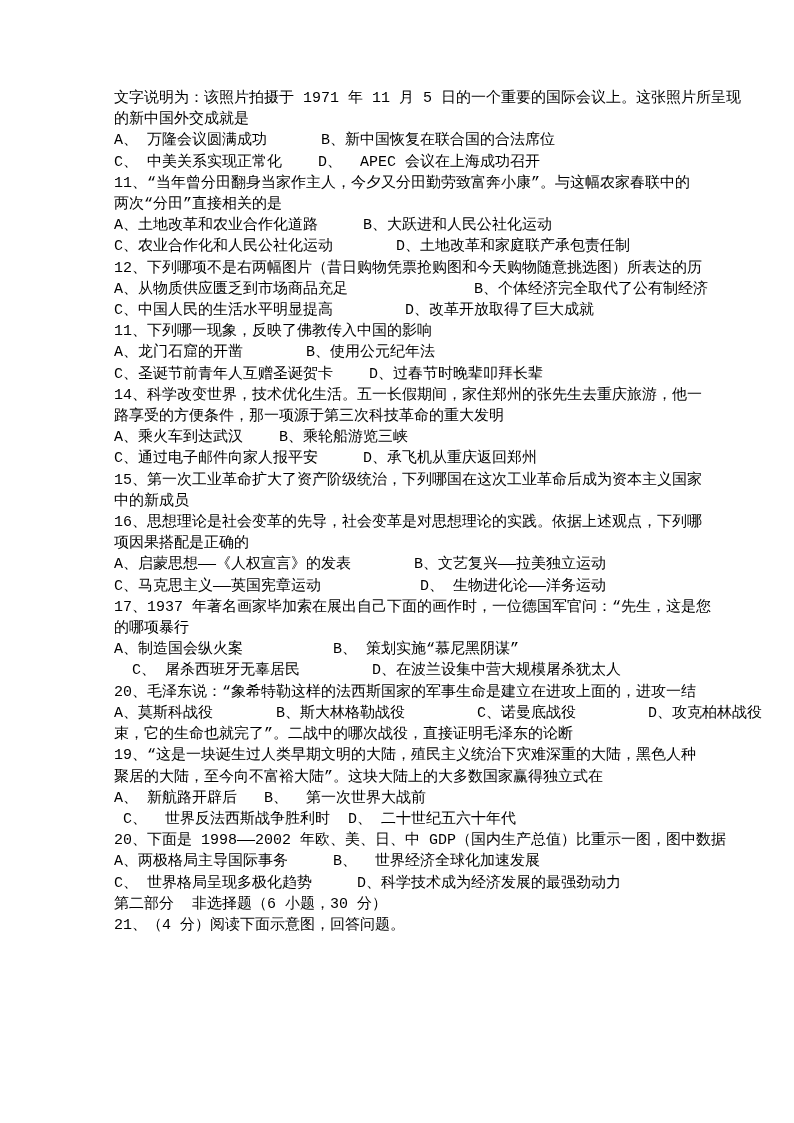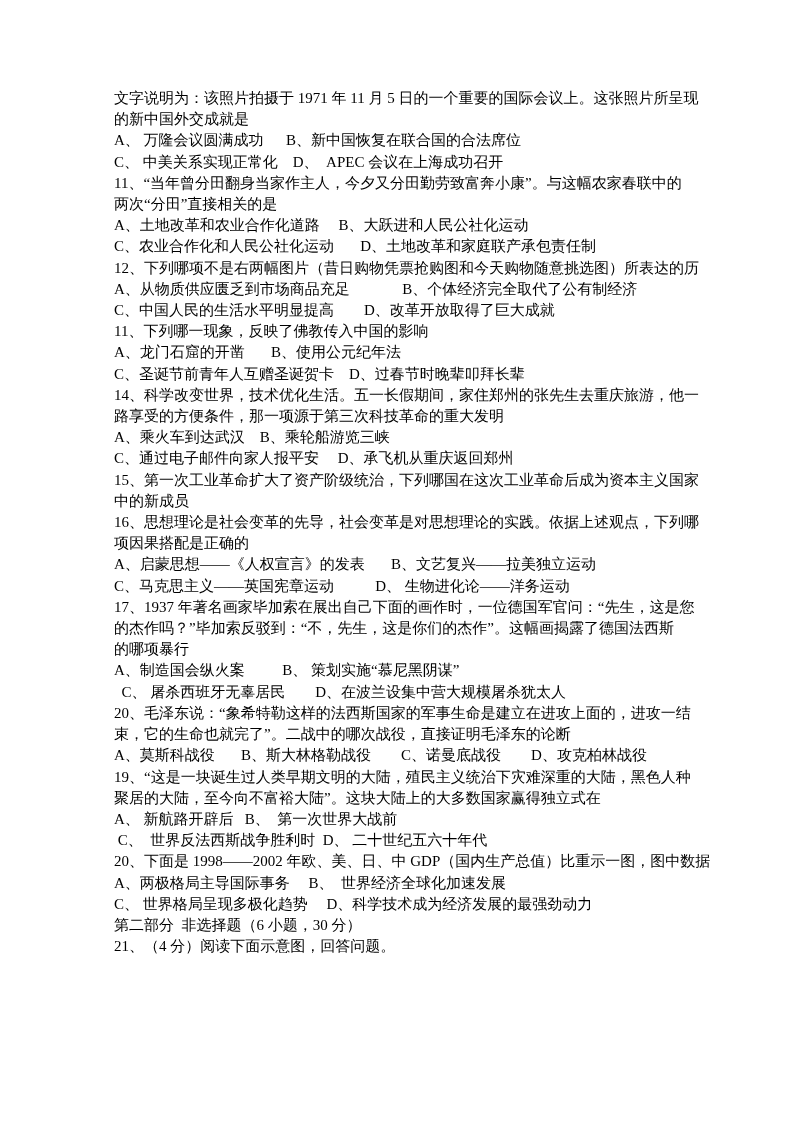--- a/index.html
+++ b/index.html
@@ -3,21 +3,21 @@
 <meta charset="utf-8">
 <style>
   * { margin: 0; padding: 0; box-sizing: border-box; }
   html, body { background: #ffffff; }
   .page {
     position: relative;
     width: 794px;
     height: 1123px;
     background: #ffffff;
     overflow: hidden;
-    font-family: Liberation Serif, serif;
+    font-family: Liberation Mono, monospace;
     color: #000000;
   }
   .text-block {
     position: absolute;
     left: 114px;
     top: 88px;
     width: 572px;
   }
   .ln {
     font-size: 15px;
@@ -50,27 +50,26 @@
     <div class="ln">路享受的方便条件，那一项源于第三次科技革命的重大发明</div>
     <div class="ln">A、乘火车到达武汉    B、乘轮船游览三峡</div>
     <div class="ln">C、通过电子邮件向家人报平安     D、承飞机从重庆返回郑州</div>
     <div class="ln">15、第一次工业革命扩大了资产阶级统治，下列哪国在这次工业革命后成为资本主义国家</div>
     <div class="ln">中的新成员</div>
     <div class="ln">16、思想理论是社会变革的先导，社会变革是对思想理论的实践。依据上述观点，下列哪</div>
     <div class="ln">项因果搭配是正确的</div>
     <div class="ln">A、启蒙思想——《人权宣言》的发表       B、文艺复兴——拉美独立运动</div>
     <div class="ln">C、马克思主义——英国宪章运动           D、 生物进化论——洋务运动</div>
     <div class="ln">17、1937 年著名画家毕加索在展出自己下面的画作时，一位德国军官问：“先生，这是您</div>
-    <div class="ln">的杰作吗？”毕加索反驳到：“不，先生，这是你们的杰作”。这幅画揭露了德国法西斯</div>
     <div class="ln">的哪项暴行</div>
     <div class="ln">A、制造国会纵火案          B、 策划实施“慕尼黑阴谋”</div>
     <div class="ln">  C、 屠杀西班牙无辜居民        D、在波兰设集中营大规模屠杀犹太人</div>
     <div class="ln">20、毛泽东说：“象希特勒这样的法西斯国家的军事生命是建立在进攻上面的，进攻一结</div>
+    <div class="ln">A、莫斯科战役       B、斯大林格勒战役        C、诺曼底战役        D、攻克柏林战役</div>
     <div class="ln">束，它的生命也就完了”。二战中的哪次战役，直接证明毛泽东的论断</div>
-    <div class="ln">A、莫斯科战役       B、斯大林格勒战役        C、诺曼底战役        D、攻克柏林战役</div>
     <div class="ln">19、“这是一块诞生过人类早期文明的大陆，殖民主义统治下灾难深重的大陆，黑色人种</div>
     <div class="ln">聚居的大陆，至今向不富裕大陆”。这块大陆上的大多数国家赢得独立式在</div>
     <div class="ln">A、 新航路开辟后   B、  第一次世界大战前</div>
     <div class="ln"> C、  世界反法西斯战争胜利时  D、 二十世纪五六十年代</div>
     <div class="ln">20、下面是 1998——2002 年欧、美、日、中 GDP（国内生产总值）比重示一图，图中数据</div>
     <div class="ln">A、两极格局主导国际事务     B、  世界经济全球化加速发展</div>
     <div class="ln">C、 世界格局呈现多极化趋势     D、科学技术成为经济发展的最强劲动力</div>
     <div class="ln">第二部分  非选择题（6 小题，30 分）</div>
     <div class="ln">21、（4 分）阅读下面示意图，回答问题。</div>
   </div>

